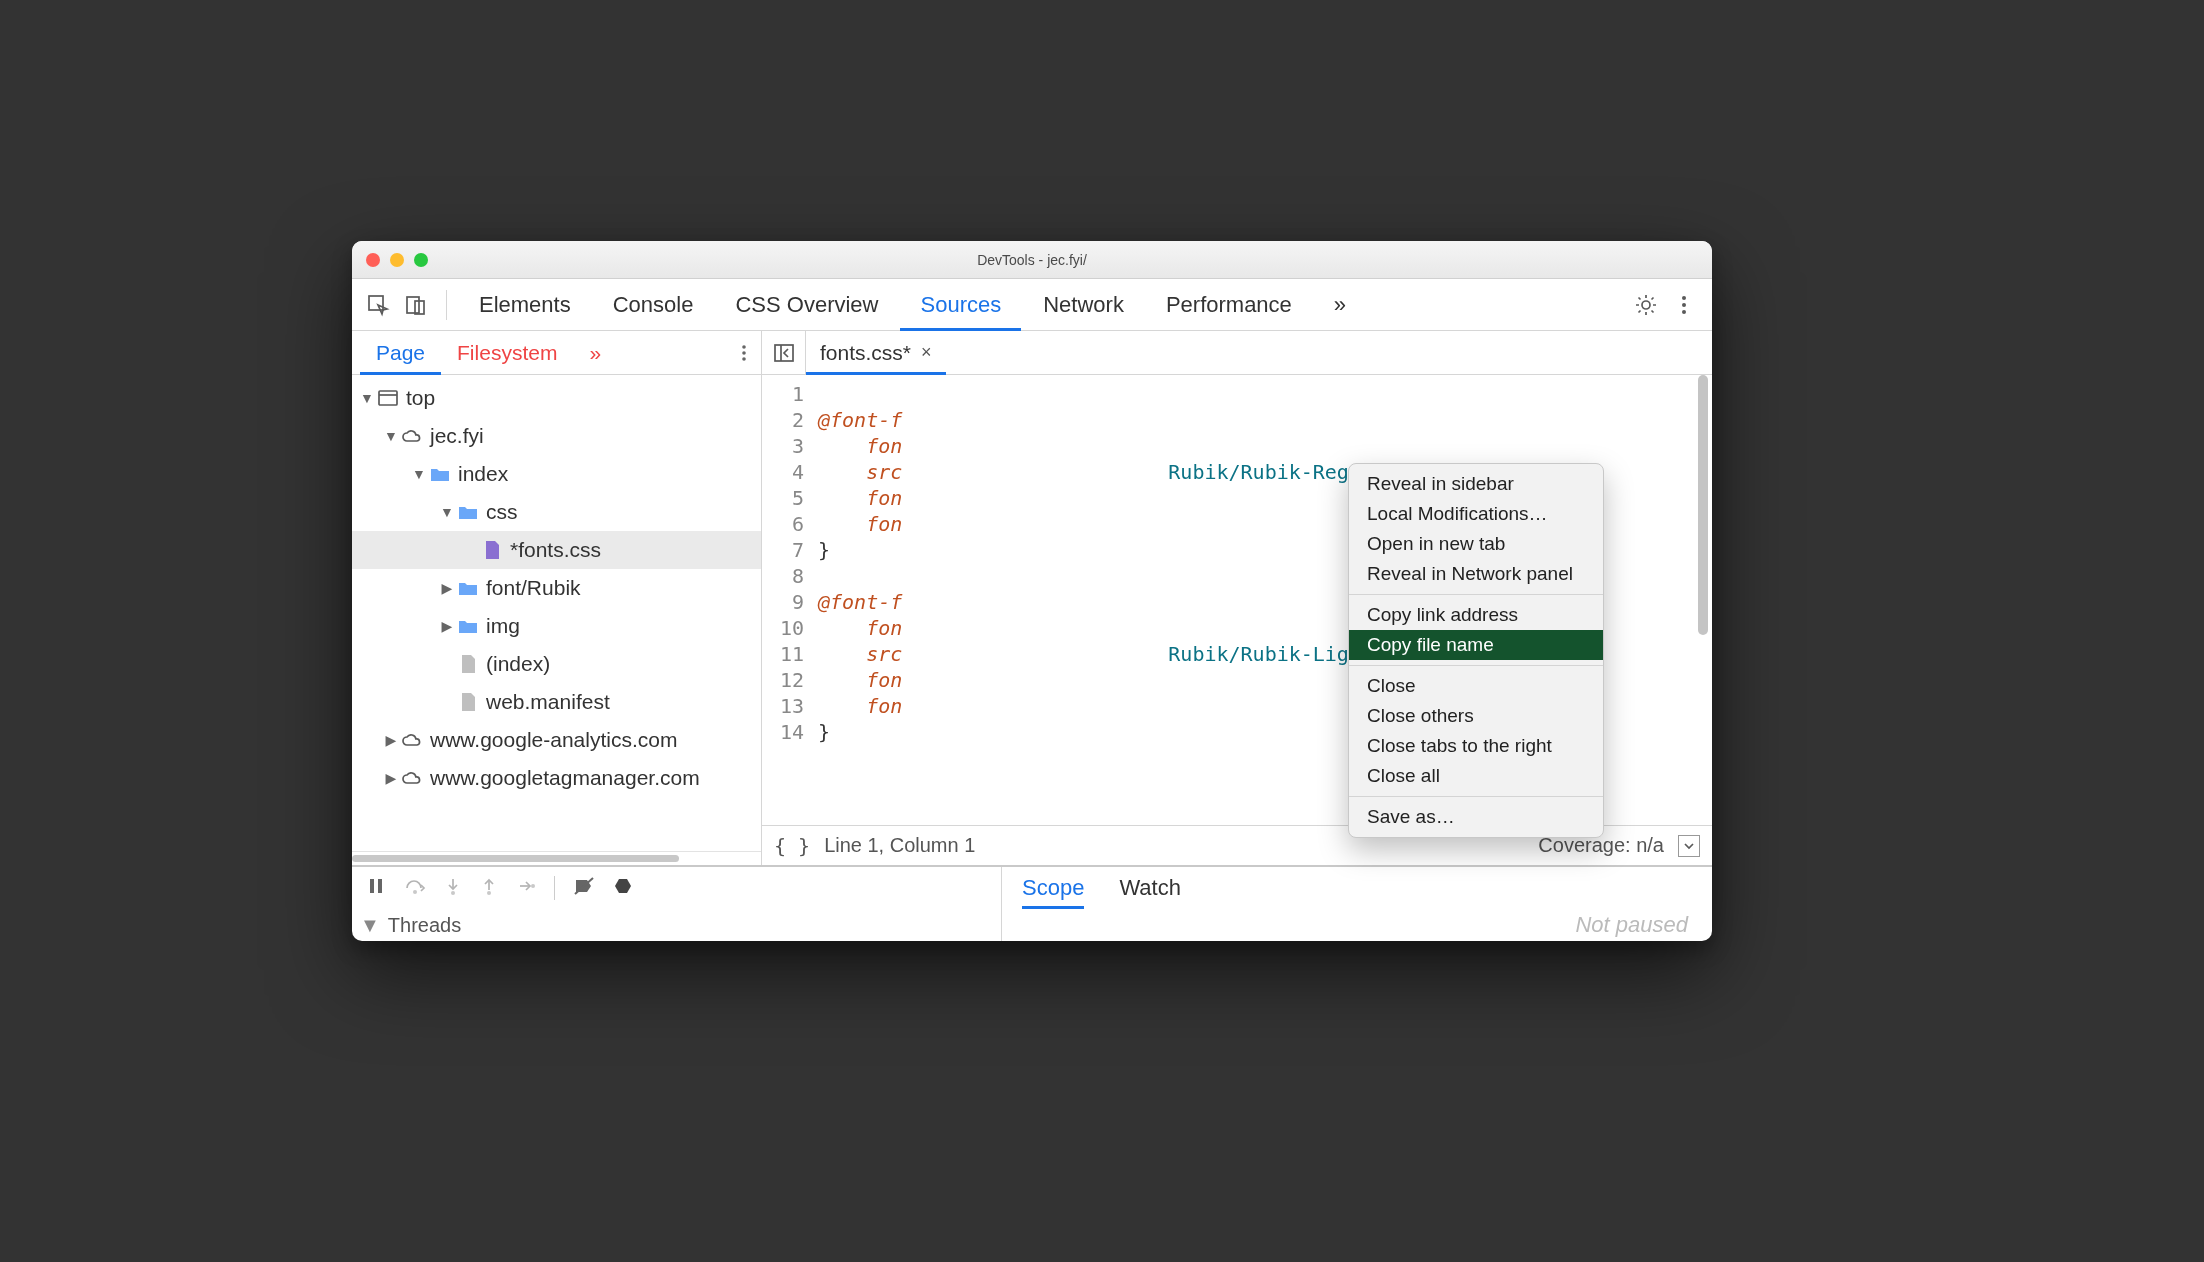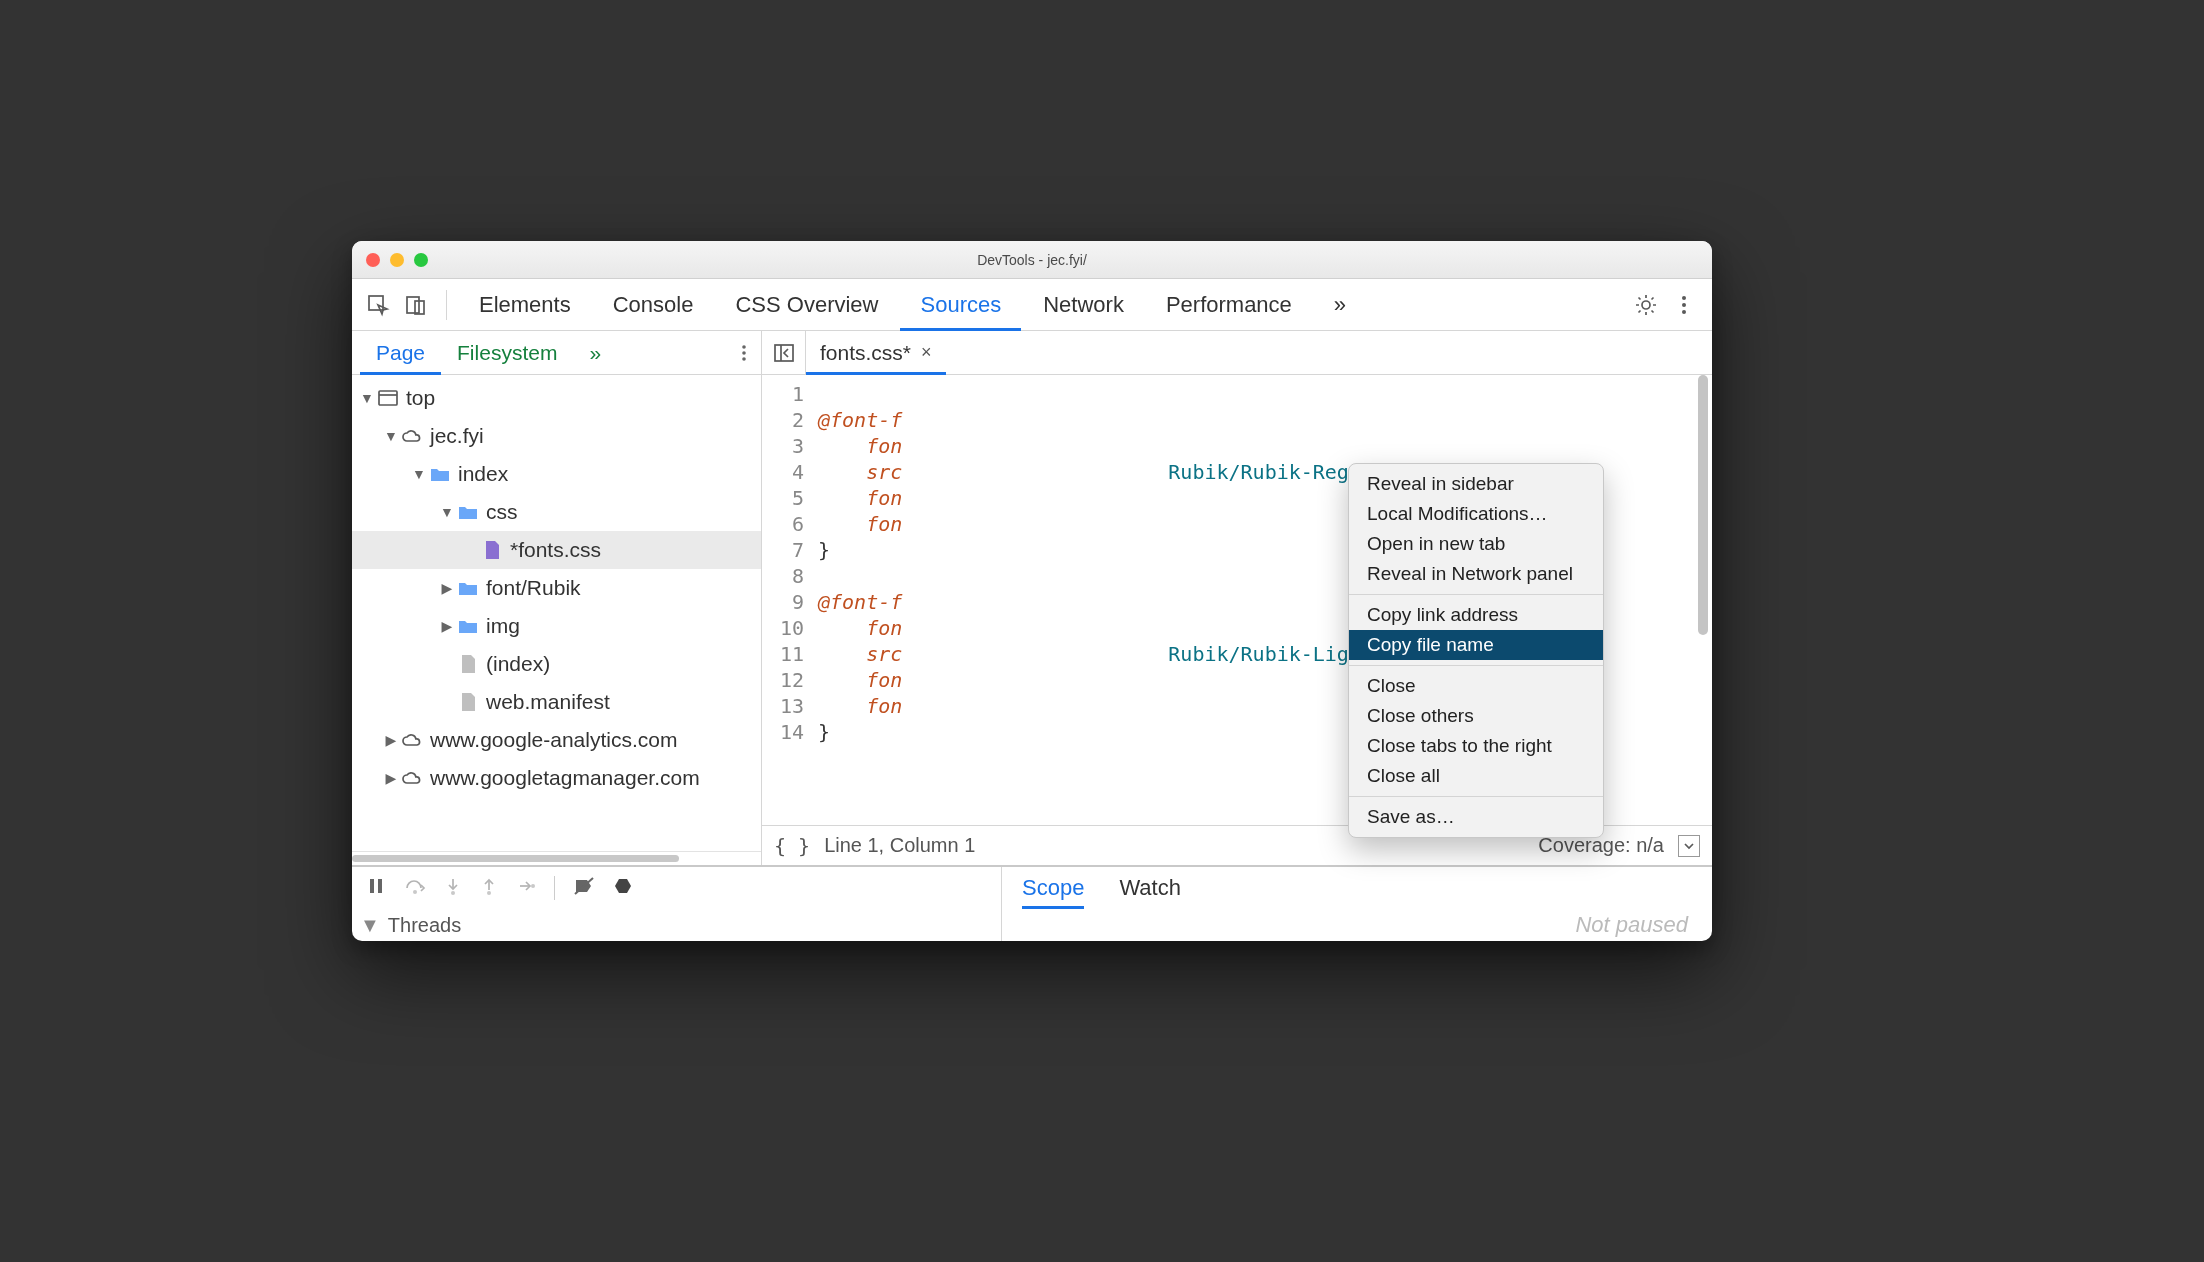--- a/index.html
+++ b/index.html
@@ -59,21 +59,21 @@
   }
   .mt-icon { width:36px; height:36px; display:flex; align-items:center; justify-content:center; color:#5a5a5a; }
   .mt-sep { width:1px; height:30px; background:#d6d6d6; margin:0 10px; }
   .mt-tab { padding: 0 20px; font-size:22px; color:#333; height:52px; display:flex; align-items:center; cursor:default;}
   .mt-tab.active { color:#1a73e8; box-shadow: inset 0 -3px 0 #1a73e8; }
   .mt-spacer{flex:1;}
   
   .body { flex:1; display:flex; min-height:0; }
   .leftpanel { width:410px; border-right:1px solid #d6d6d6; display:flex; flex-direction:column; min-height:0;}
   .subtabs { height:44px; display:flex; align-items:center; border-bottom:1px solid #d6d6d6; padding-left:8px;}
-  .st-tab{ padding:0 16px; font-size:21px; color:#15803d; height:44px; display:flex; align-items:center;}
+  .st-tab{ padding:0 16px; font-size:21px; color:#ef4444; height:44px; display:flex; align-items:center;}
   .st-tab.active{ color:#1a73e8; box-shadow: inset 0 -3px 0 #1a73e8;}
   .st-spacer{flex:1;}
   .st-icon{ width:34px; display:flex; justify-content:center; color:#666; font-size:20px;}
   .tree { flex:1; overflow:auto; padding:4px 0; font-size:21px; }
   .tree-row{ display:flex; align-items:center; height:38px; padding-right:6px; white-space:nowrap;}
   .tree-row .tw{display:inline-block;}
   .tree-row.selected{ background:#eaeaea;}
   .tri{ width:18px; color:#666; font-size:14px; display:inline-flex; justify-content:center;}
   .ico{ width:24px; height:24px; margin-right:6px; display:inline-flex; align-items:center; justify-content:center;}
   .ico svg{width:22px;height:22px;}
@@ -112,21 +112,21 @@
     top: 132px;
     width: 256px;
     background: #f2f2f2;
     border:1px solid #c8c8c8;
     border-radius:8px;
     box-shadow: 0 12px 30px rgba(0,0,0,0.25);
     padding: 5px 0;
     font-size: 19px;
   }
   .ctxitem{ padding: 4px 18px; color:#222;}
-  .ctxitem.highlight{ background:#0c4a6e; color:#fff;}
+  .ctxitem.highlight{ background:#14532d; color:#fff;}
   .ctxsep{ height:1px; background:#d4d4d4; margin:5px 0;}
   
   .stroke{stroke:#5a5a5a; fill:none; stroke-width:1.7;}
 </style>
 </head>
 <body>
 
 <div class="stage">
 <div class="window">
 

